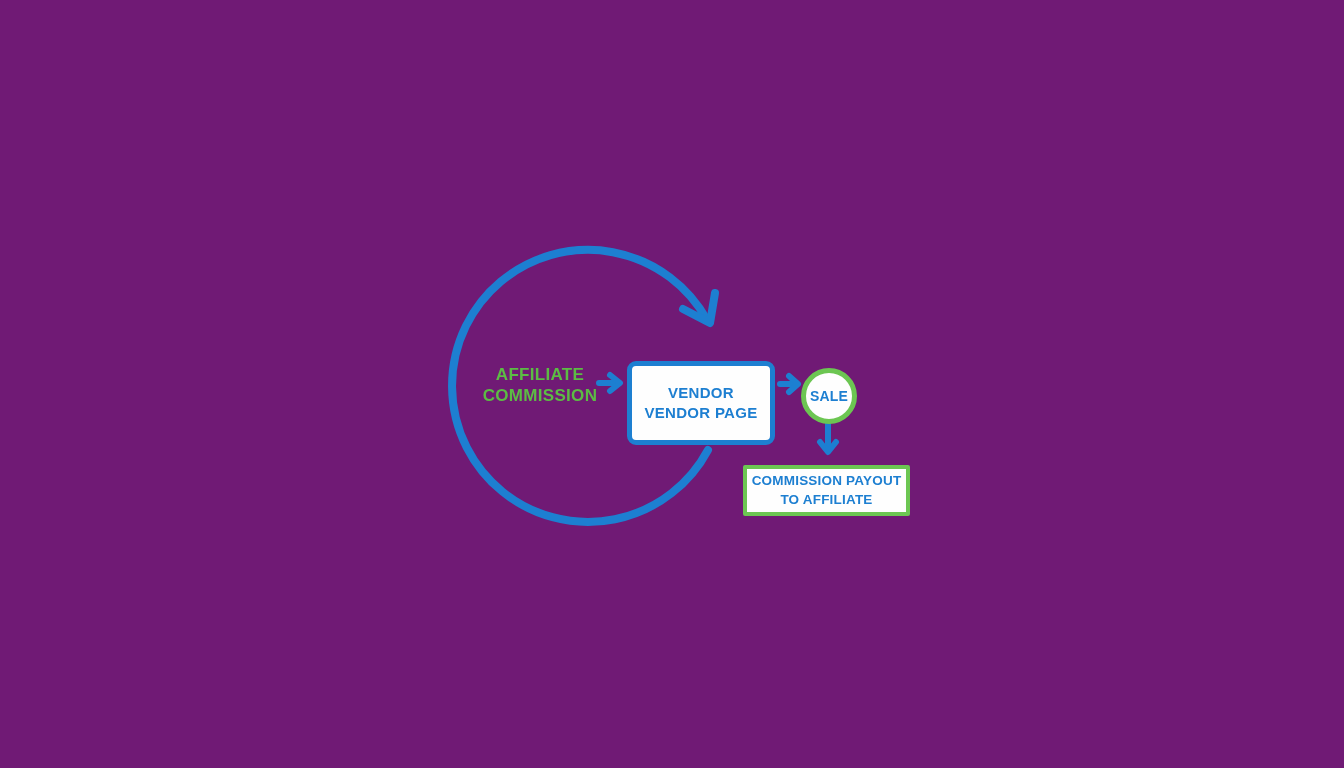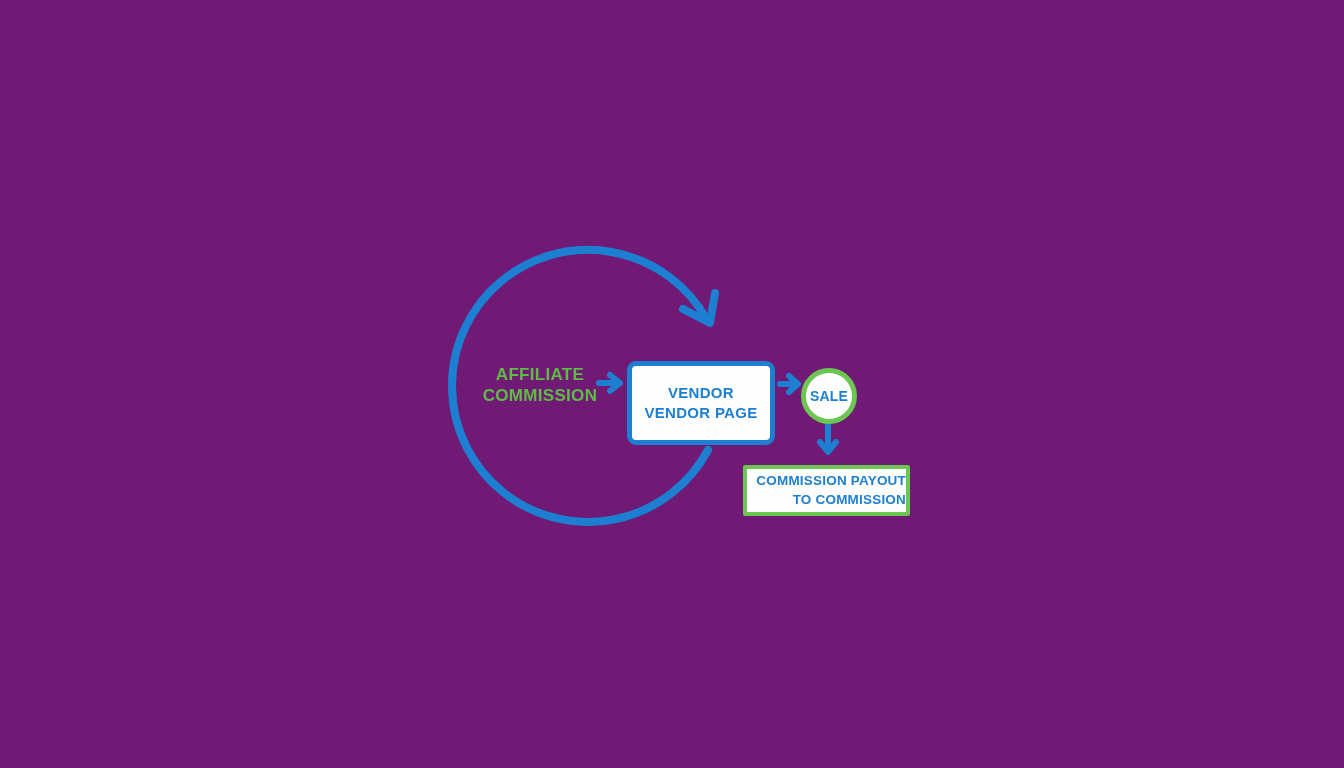--- a/index.html
+++ b/index.html
@@ -72,21 +72,20 @@
   .commission-box {
     left: 743px;
     top: 465px;
     width: 167px;
     height: 51px;
     border: 4px solid #6cc652;
     border-radius: 2px;
     font-size: 13.5px;
     line-height: 1.35;
     letter-spacing: 0.2px;
-    align-items: flex-end;
   }
   .line1, .line2 { display: block; }
 </style>
 </head>
 <body>
 
 <div class="canvas">
 
   <svg class="diagram-svg" viewBox="0 0 1344 768">
 
@@ -120,16 +119,16 @@
     <span class="line1">VENDOR</span>
     <span class="line2">VENDOR PAGE</span>
   </div>
 
   <div class="node-box sale-circle">
     <span>SALE</span>
   </div>
 
   <div class="node-box commission-box">
     <span class="line1">COMMISSION PAYOUT</span>
-    <span class="line2">TO COMMISSION</span>
+    <span class="line2">TO AFFILIATE</span>
   </div>
 
 </div>
 
 </body></html>

